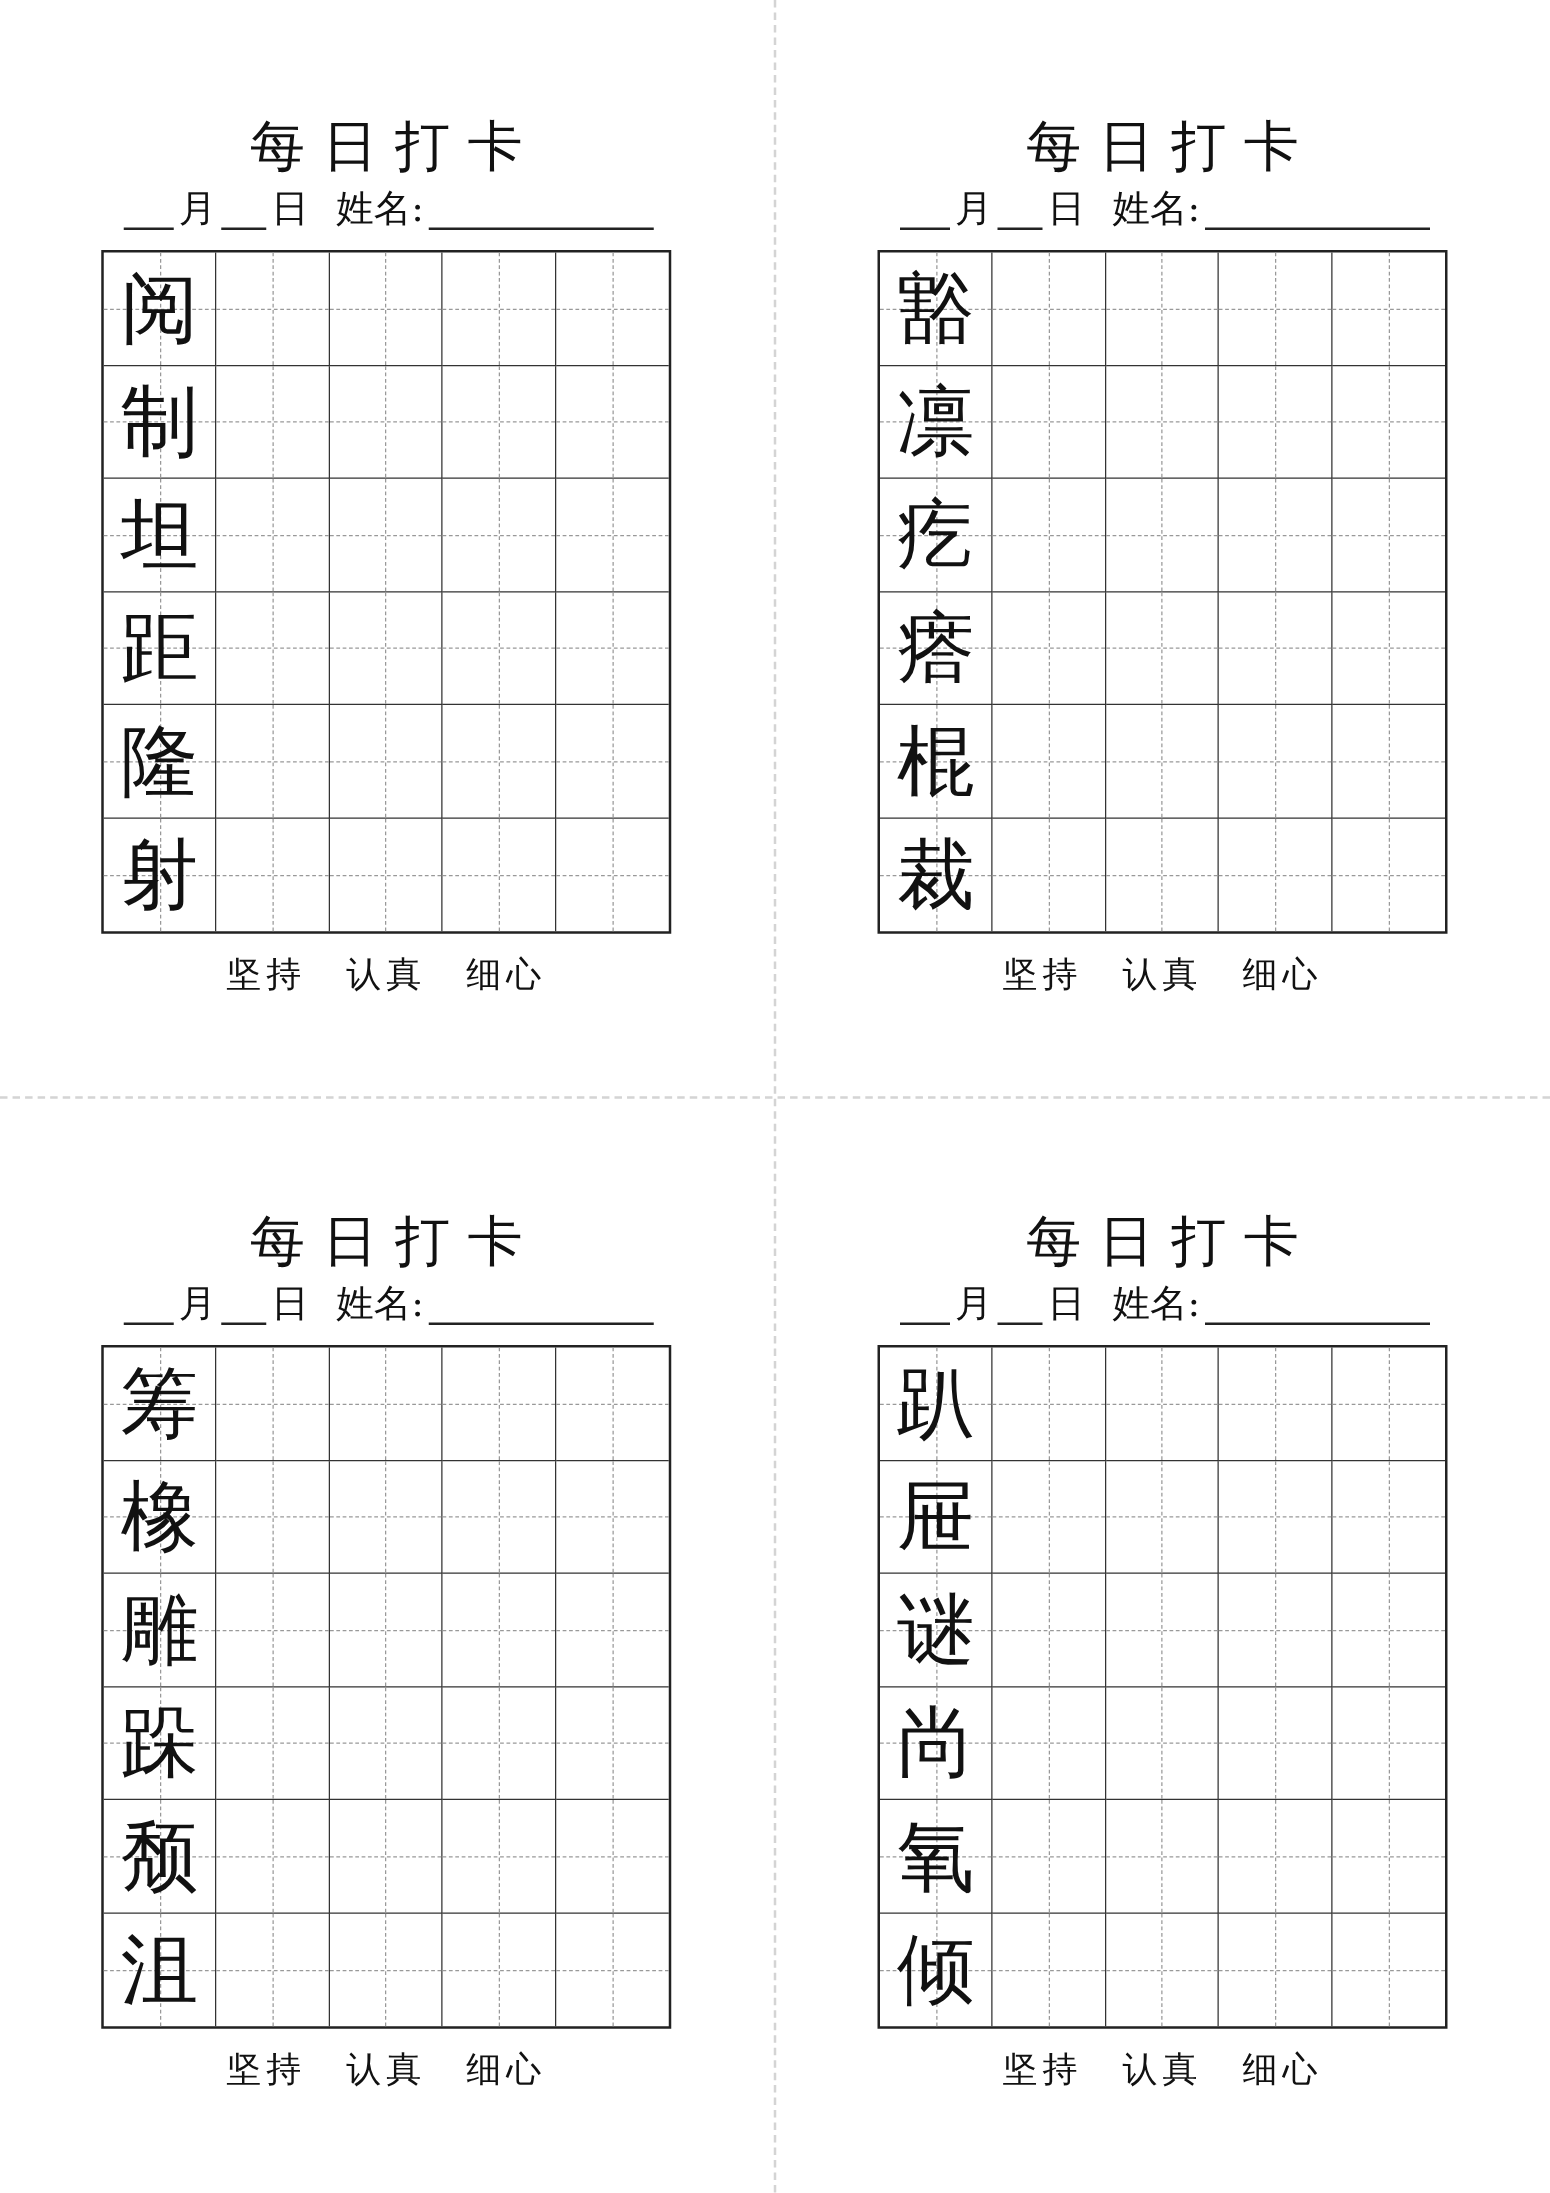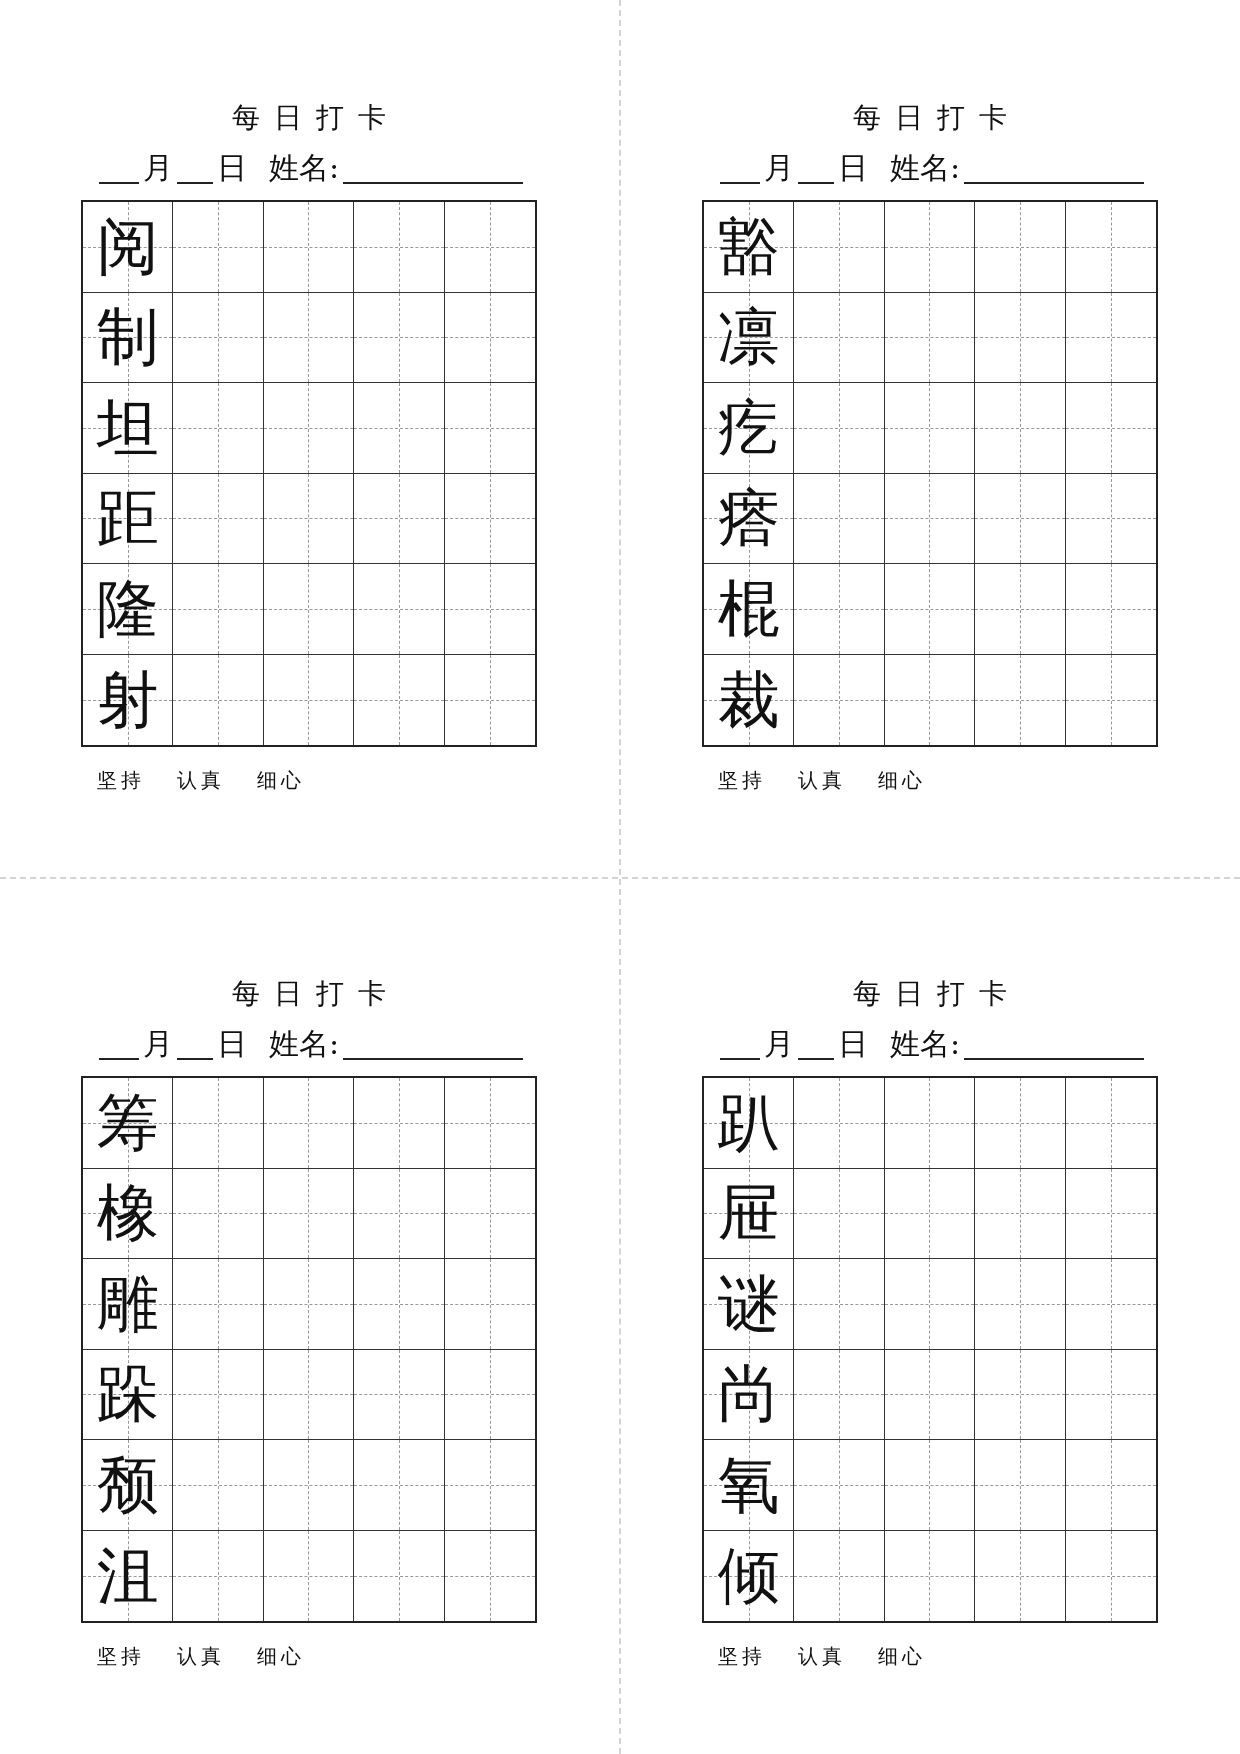--- a/index.html
+++ b/index.html
@@ -4,39 +4,39 @@
 <style>
   html, body { margin: 0; padding: 0; background: #ffffff; }
   body { width: 1240px; height: 1754px; position: relative; overflow: hidden;
          font-family: "DejaVu Serif", "Liberation Serif", serif; color: #111; }
   .divider-v { position: absolute; left: 619px; top: 0; width: 0; height: 1754px;
                border-left: 2px dashed #d4d4d4; }
   .divider-h { position: absolute; left: 0; top: 877px; width: 1240px; height: 0;
                border-top: 2px dashed #d4d4d4; }
   .card { position: absolute; width: 456px; height: 700px; }
   .card .title { position: absolute; left: 0; width: 456px; top: 90px; text-align: center;
-                 font-size: 28px; letter-spacing: 14px; line-height: 56px; padding-left: 14px; box-sizing: border-box; }
+                 font-size: 44px; letter-spacing: 14px; line-height: 56px; padding-left: 14px; box-sizing: border-box; }
   .card .info-line { position: absolute; left: 18px; top: 148px; height: 40px; width: 456px;
                      font-size: 30px; line-height: 40px; white-space: nowrap; display: flex; align-items: flex-end; }
   .blank { display: inline-block; border-bottom: 2px solid #222; height: 34px; margin-bottom: 4px; }
   .blank.month { width: 40px; }
   .blank.day { width: 36px; }
   .blank.name { width: 180px; }
   .lbl { display: inline-block; padding: 0 4px; }
   .grid { position: absolute; left: 0; top: 200px; width: 456px; height: 547px;
           border: 2px solid #222; box-sizing: border-box; display: grid;
           grid-template-columns: repeat(5, 1fr); grid-template-rows: repeat(6, 1fr); }
   .cell { position: relative; border-right: 1.5px solid #333; border-bottom: 1.5px solid #333; box-sizing: border-box; }
   .cell:nth-child(5n) { border-right: none; }
   .cell.last-row { border-bottom: none; }
   .cell::before { content: ""; position: absolute; left: 50%; top: 0; bottom: 0; border-left: 1px dashed #999; }
   .cell::after { content: ""; position: absolute; top: 50%; left: 0; right: 0; border-top: 1px dashed #999; }
   .cell .glyph { position: absolute; inset: 0; display: flex; align-items: center; justify-content: center;
                  font-family: "DejaVu Serif", "Liberation Serif", serif; font-size: 62px; z-index: 1; }
-  .footer { position: absolute; left: 0; width: 456px; top: 760px; text-align: left; font-size: 20px; line-height: 40px; }
+  .footer { position: absolute; left: 0; width: 456px; top: 760px; text-align: center; font-size: 28px; line-height: 40px; }
   .footer span { margin: 0 16px; letter-spacing: 4px; }
 </style>
 </head>
 <body>
 
 <div class="divider-v"></div>
 <div class="divider-h"></div>
 
 <div id="cards">
     <div class="card" style="left: 81px; top: 0px;">

